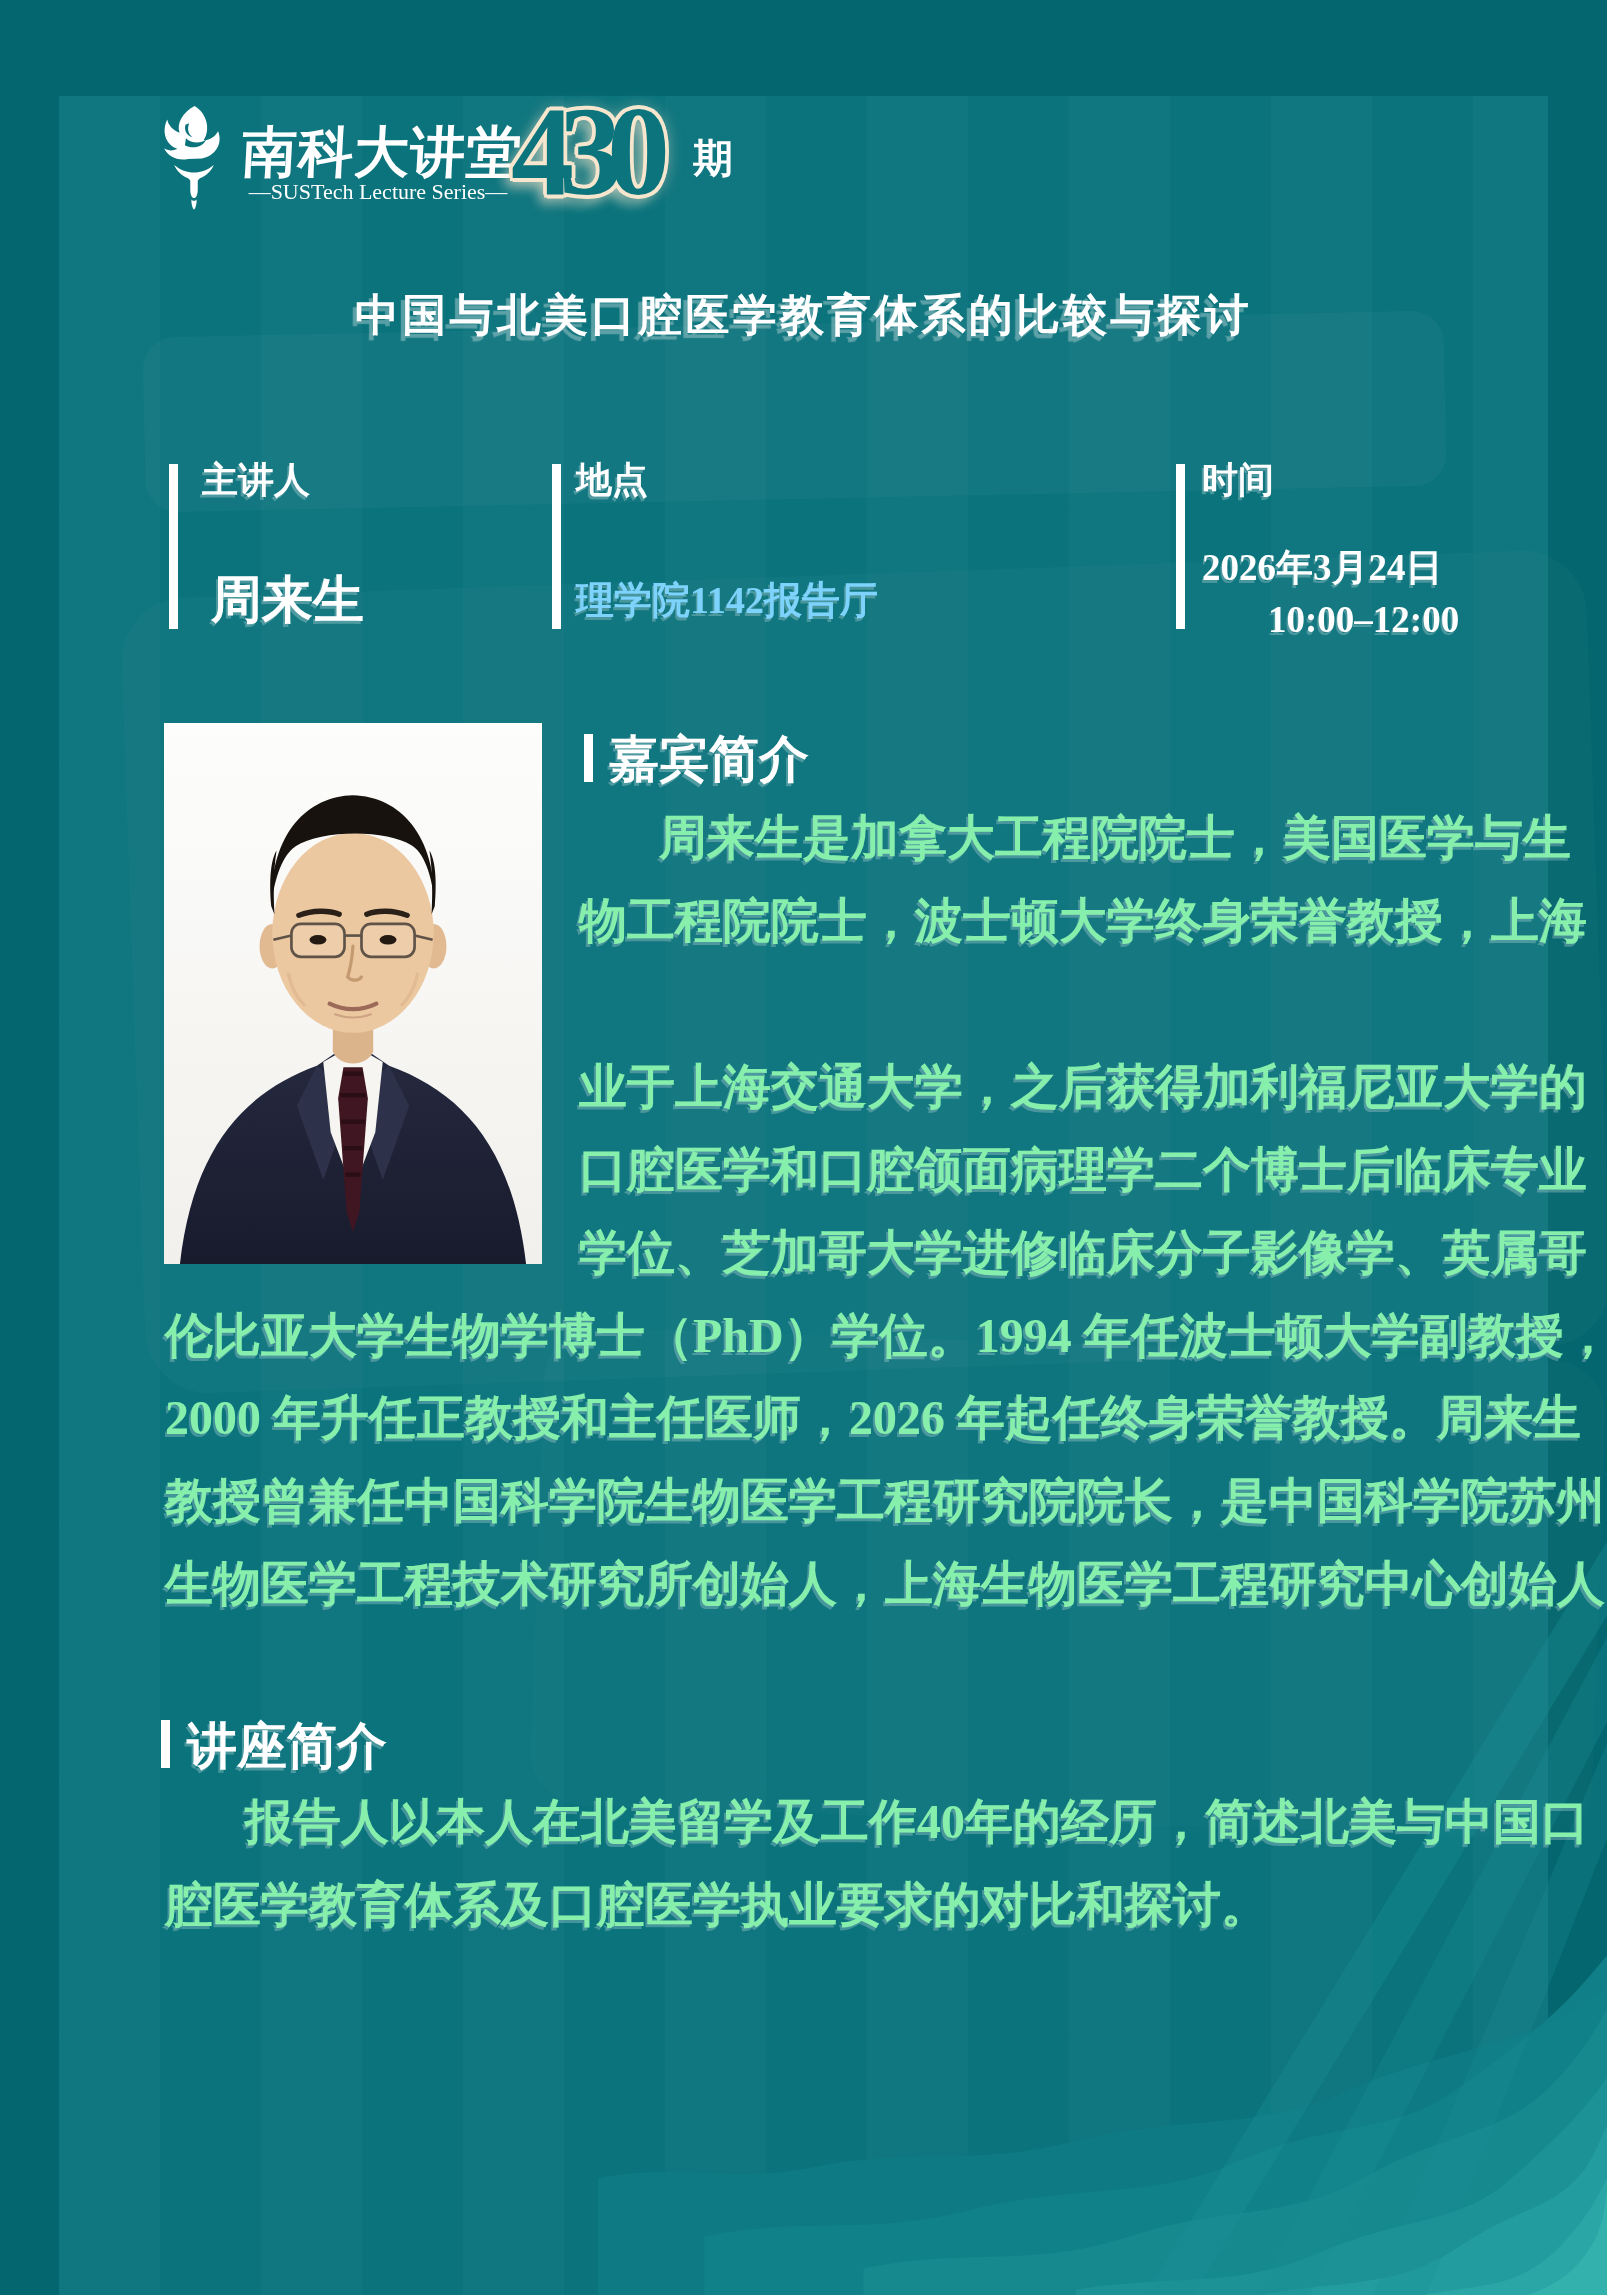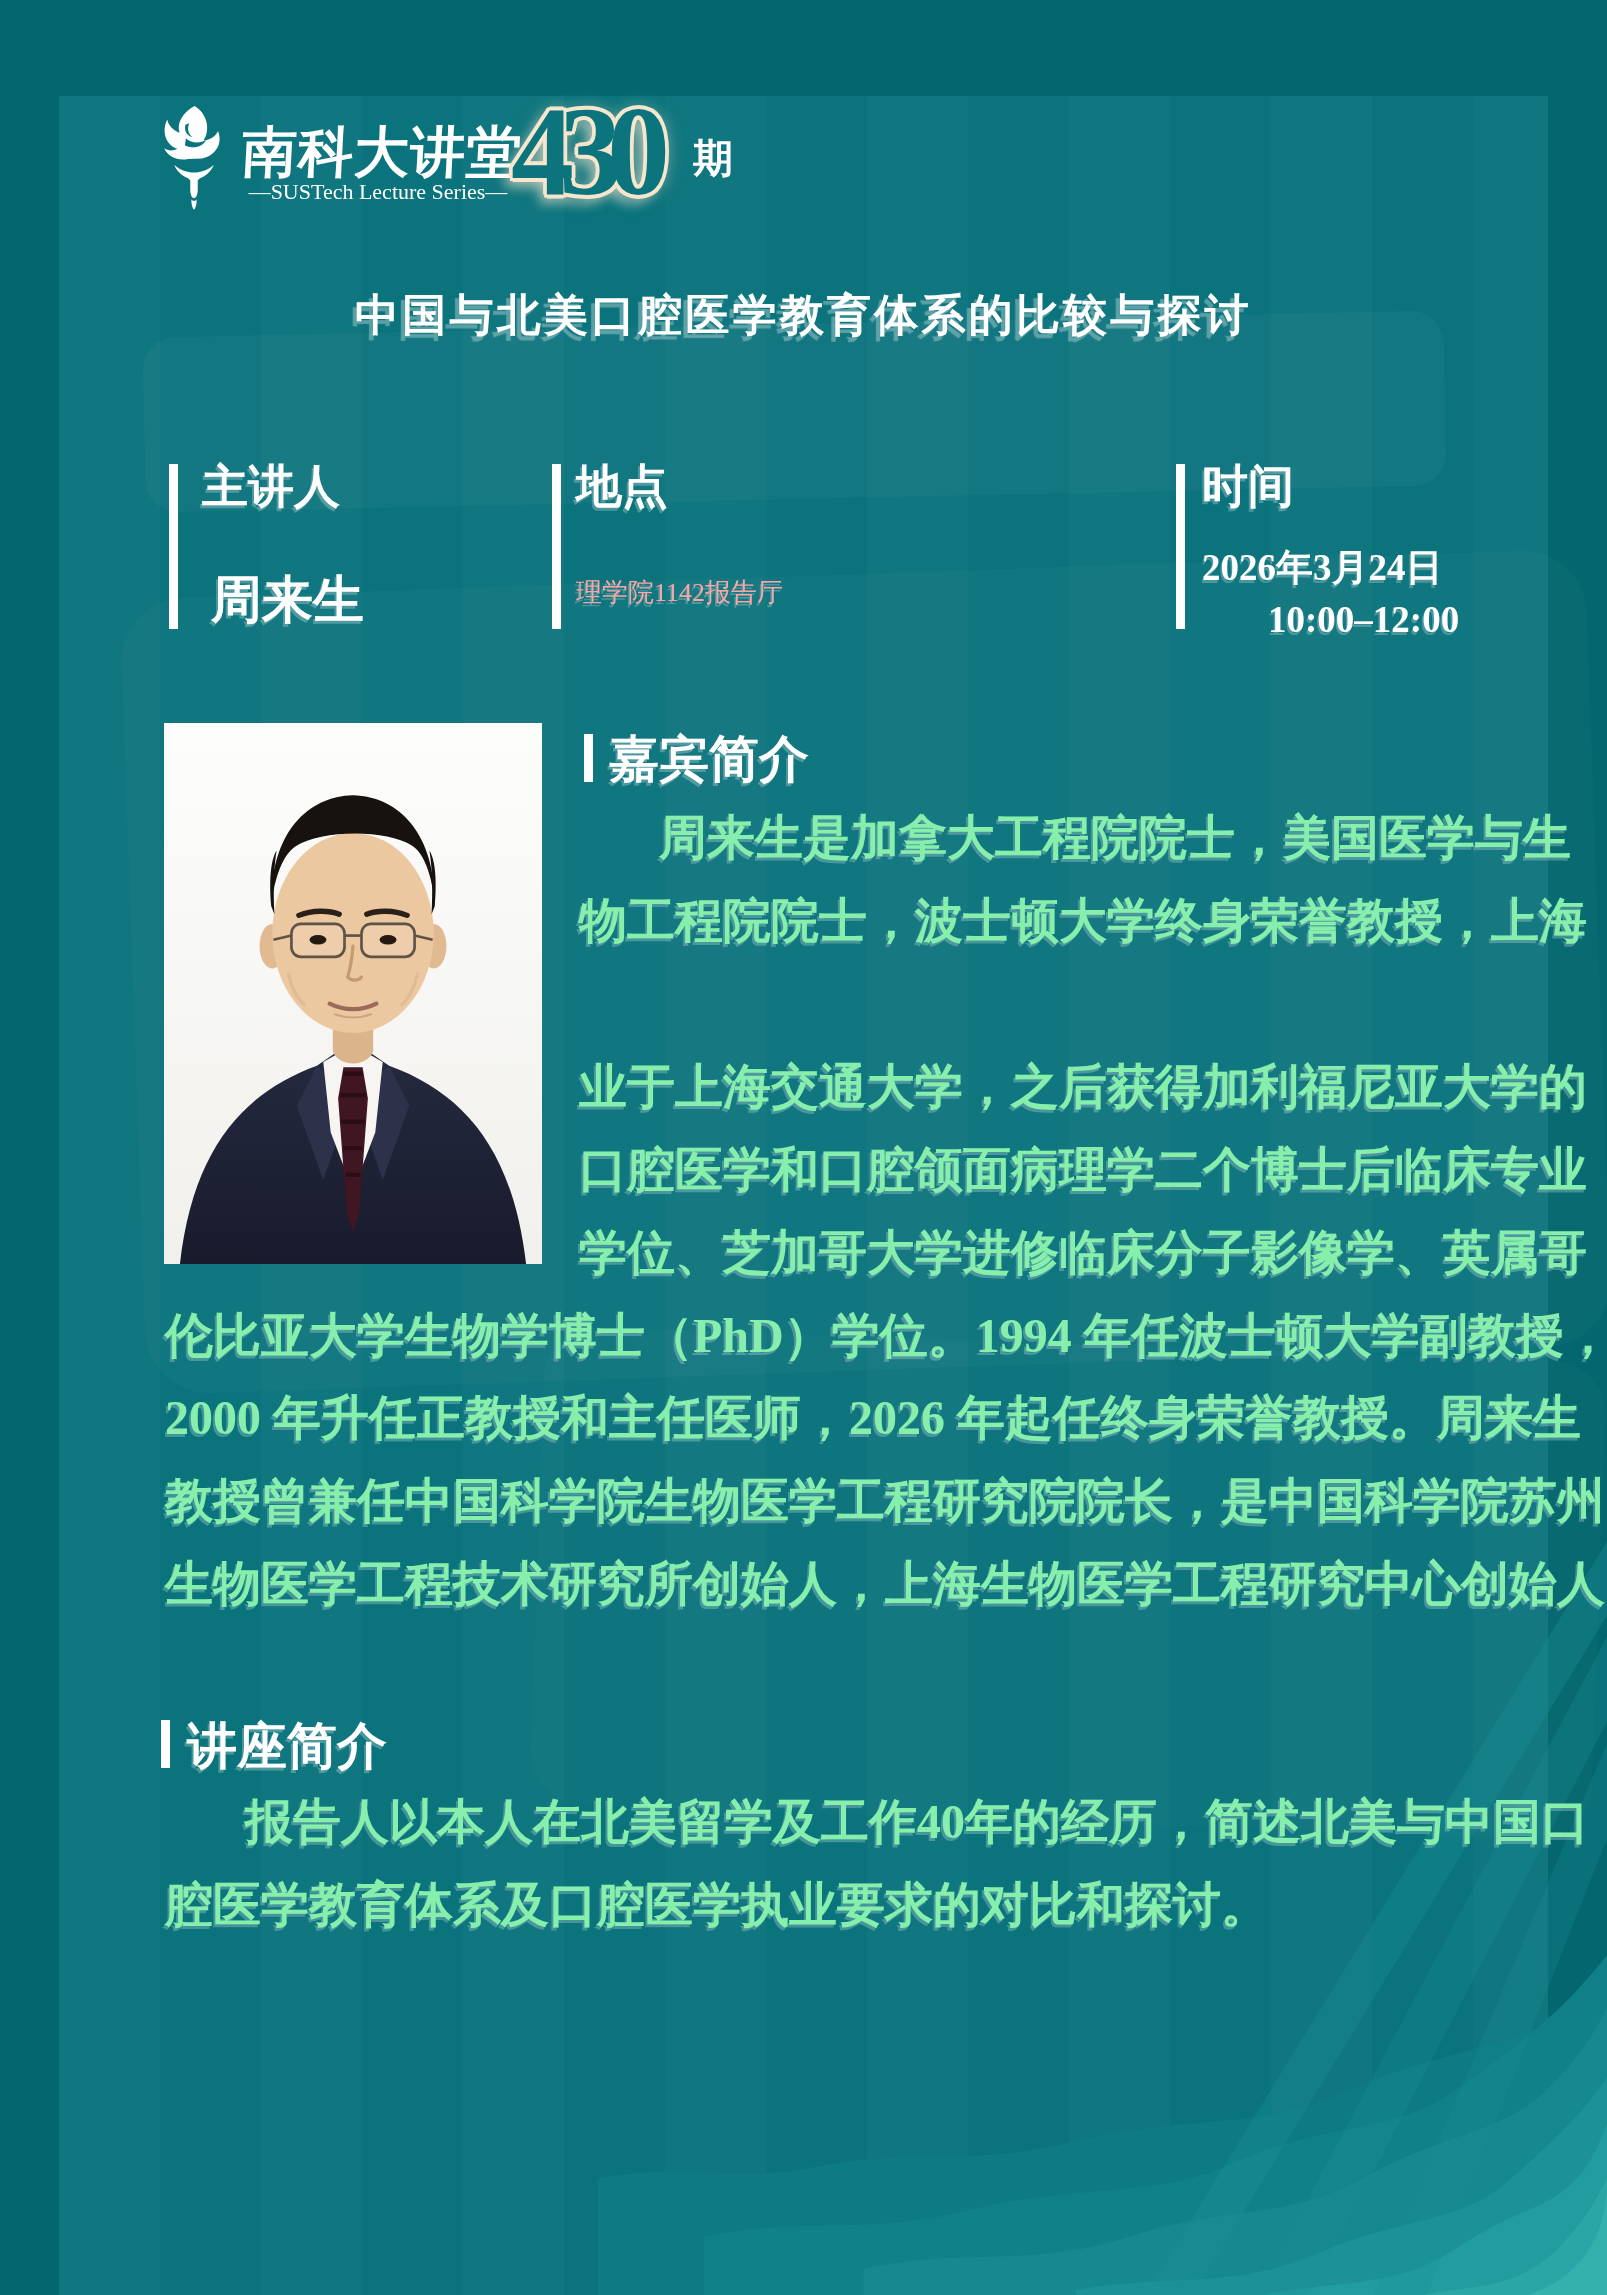--- a/index.html
+++ b/index.html
@@ -68,35 +68,35 @@
     letter-spacing:3.2px;white-space:nowrap;
     text-shadow:-4.2px 5.3px 1.1px rgba(205,228,228,0.4);
   }
 
   
   .vbar{position:absolute;width:8.5px;background:#ffffff;}
   .bar-speaker{left:169px;top:464px;height:165px;}
   .bar-location{left:552px;top:464px;height:165px;}
   .bar-time{left:1176px;top:464px;height:165px;}
   .info-label{
-    position:absolute;font-size:46px;font-weight:700;color:#ffffff;white-space:nowrap;
+    position:absolute;font-size:36px;font-weight:700;color:#ffffff;white-space:nowrap;
     text-shadow:-2.1px 3.2px 0.5px rgba(205,228,228,0.32);
   }
   .lbl-speaker{left:202px;top:456px;}
   .lbl-location{left:576px;top:456px;}
   .lbl-time{left:1202px;top:456px;}
   .val-speaker{
     position:absolute;left:203px;top:566px;
     font-size:51px;font-weight:700;color:#ffffff;white-space:nowrap;
     text-shadow:-2.1px 3.2px 0.5px rgba(205,228,228,0.32);
     margin-left:8px;
   }
   .val-location{
     position:absolute;left:576px;top:575px;
-    font-size:26px;font-weight:400;color:#fca5a5;white-space:nowrap;
+    font-size:38px;font-weight:700;color:#7dd3fc;white-space:nowrap;
     text-shadow:-1.6px 2.7px 0.5px rgba(205,228,228,0.3);
   }
   .val-time-date{
     position:absolute;left:1202px;top:543px;
     font-size:37px;font-weight:700;color:#ffffff;white-space:nowrap;
     text-shadow:-1.6px 2.7px 0.5px rgba(205,228,228,0.3);
   }
   .val-time-range{
     position:absolute;left:1268px;top:598px;
     font-size:37px;font-weight:700;color:#ffffff;white-space:nowrap;

